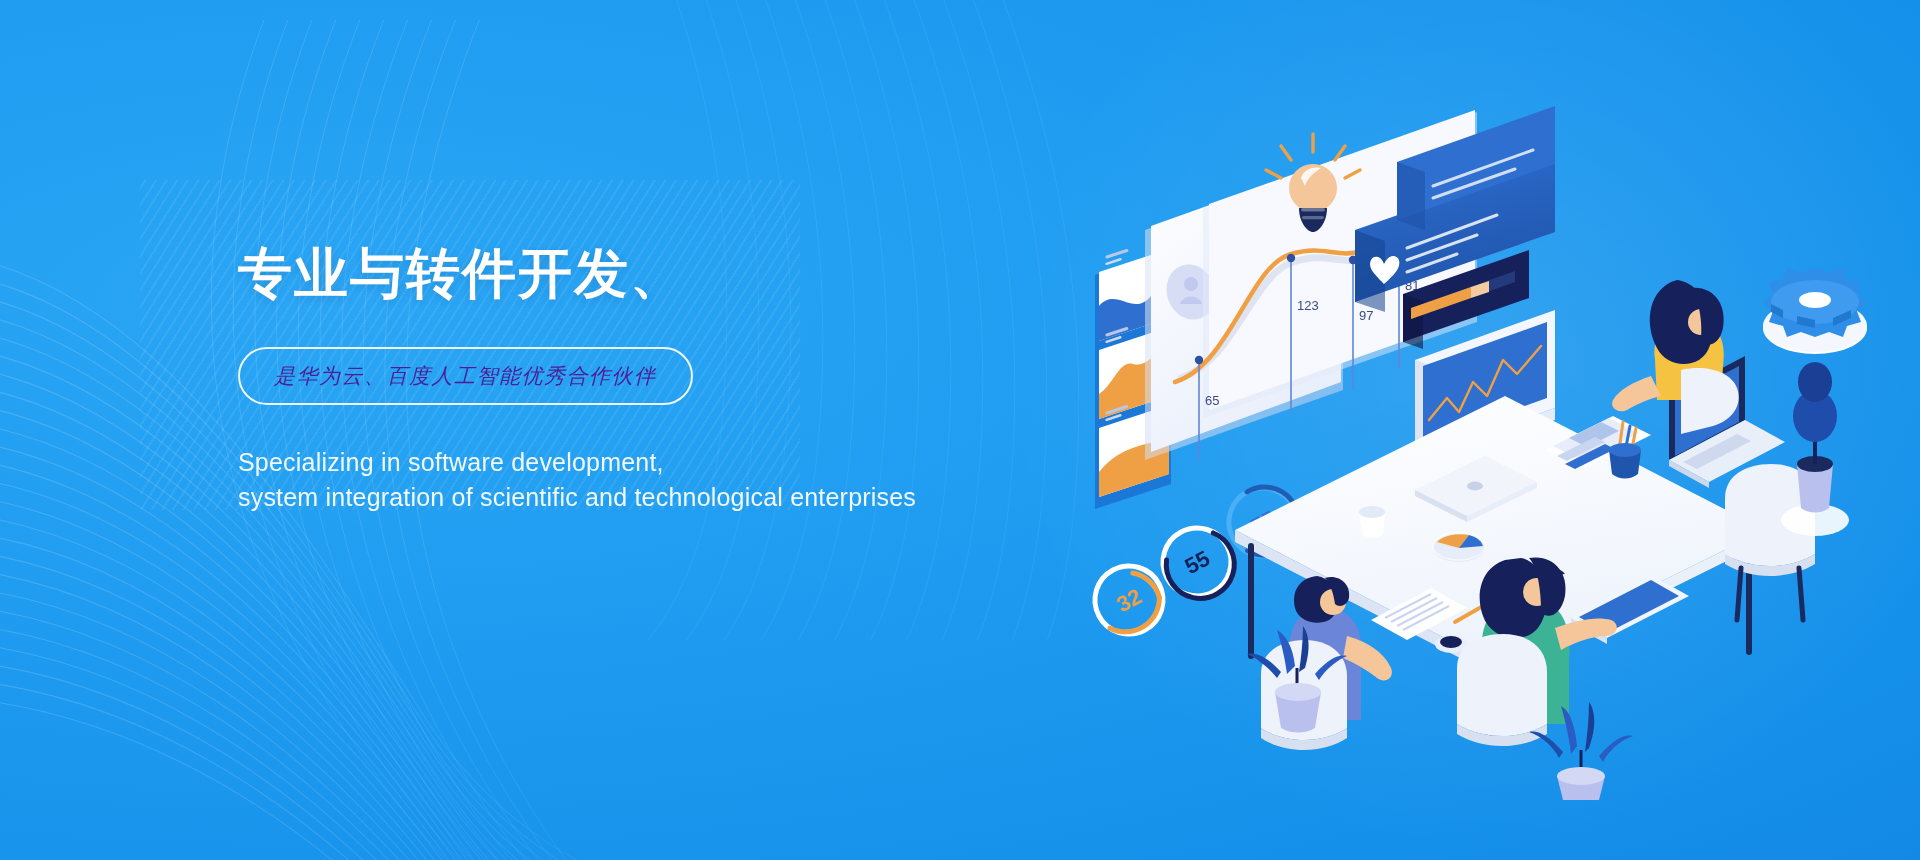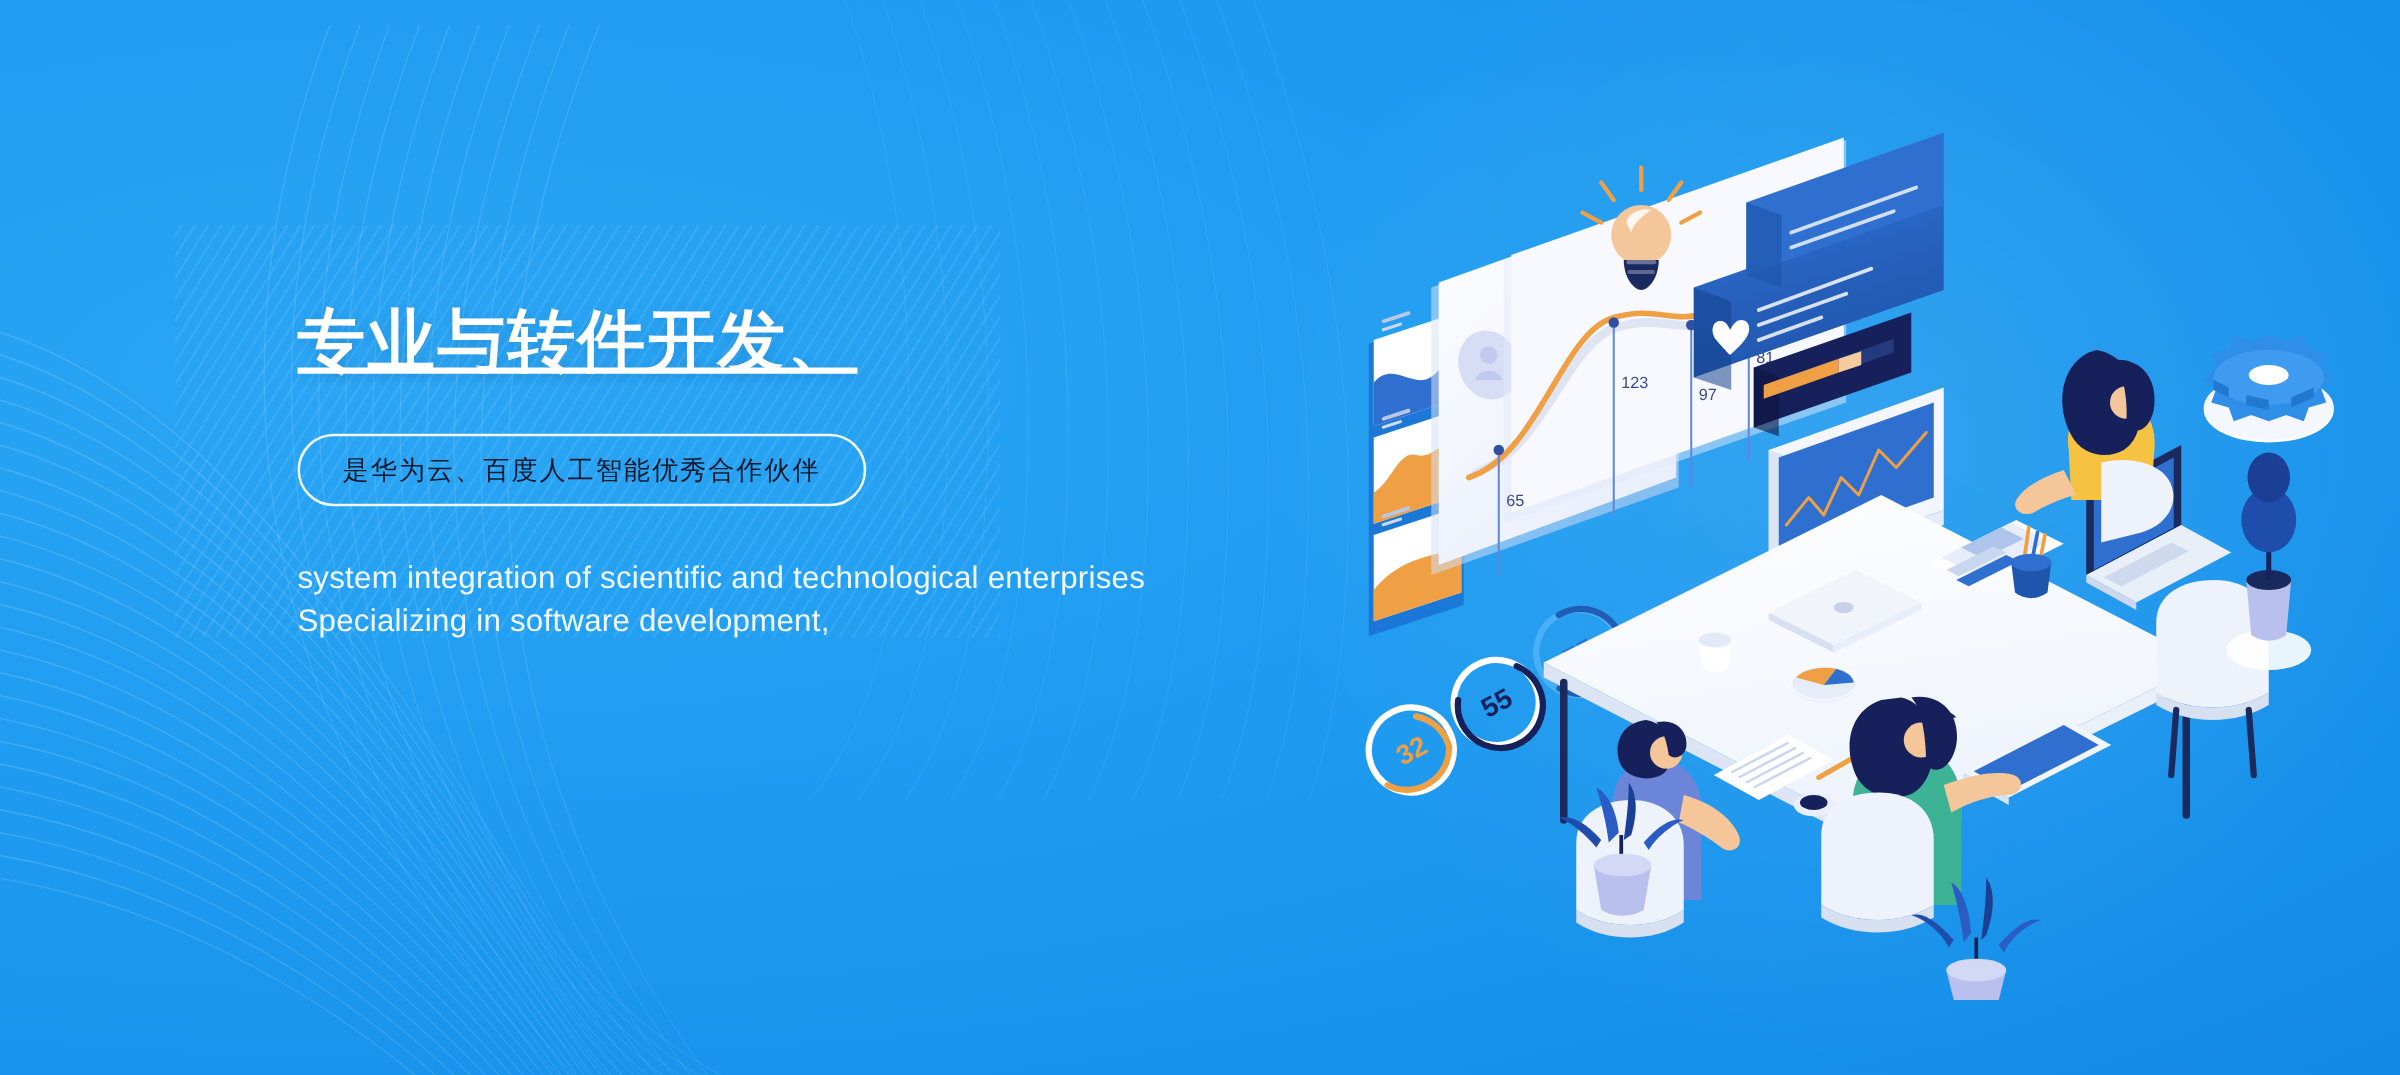--- a/index.html
+++ b/index.html
@@ -35,26 +35,27 @@
     background:repeating-linear-gradient(-58deg, rgba(255,255,255,.075) 0 2px, rgba(255,255,255,0) 2px 9px);
     pointer-events:none;
   }
 
   
   .copy{position:absolute;left:238px;top:238px;width:860px;}
   .headline{
     color:#fff;font-weight:700;font-size:54px;line-height:1.32;
     letter-spacing:2px;margin:0;text-shadow:0 2px 10px rgba(0,40,90,.16);
   }
-  .headline .ln{display:block;text-decoration:underline;}
+  .headline .ln{display:block;}
   .pill{
     display:inline-flex;align-items:center;justify-content:center;
     margin-top:38px;padding:13px 34px;border:2px solid rgba(255,255,255,.92);
-    border-radius:999px;color:#0f172a;font-size:21px;letter-spacing:1.5px;
+    border-radius:999px;color:#4c1d95;font-size:21px;letter-spacing:1.5px;
     white-space:nowrap;
+    font-style:italic;
   }
   .sub{
     margin-top:40px;color:#f2faff;font-size:25px;line-height:1.38;
     letter-spacing:.2px;font-weight:400;
   }
   .sub .ln{display:block;}
 
   
   .illus{position:absolute;left:1085px;top:60px;width:820px;height:740px;}
   .illus svg{display:block;width:100%;height:100%;}
@@ -136,22 +137,22 @@
 
   <div class="copy">
 
     <h1 class="headline">
       <span class="ln">专业与转件开发、</span>
     </h1>
 
     <div class="pill">是华为云、百度人工智能优秀合作伙伴</div>
 
     <p class="sub">
+      <span class="ln">Specializing in software development,</span>
       <span class="ln">system integration of scientific and technological enterprises</span>
-      <span class="ln">Specializing in software development,</span>
     </p>
 
   </div>
 
   <div class="illus">
     <svg viewBox="0 0 820 740" xmlns="http://www.w3.org/2000/svg" aria-hidden="true">
       <defs>
         <linearGradient id="panelG" x1="0" y1="0" x2="0.6" y2="1">
           <stop offset="0%" stop-color="#ffffff"></stop>
           <stop offset="100%" stop-color="#e8eefb"></stop>

